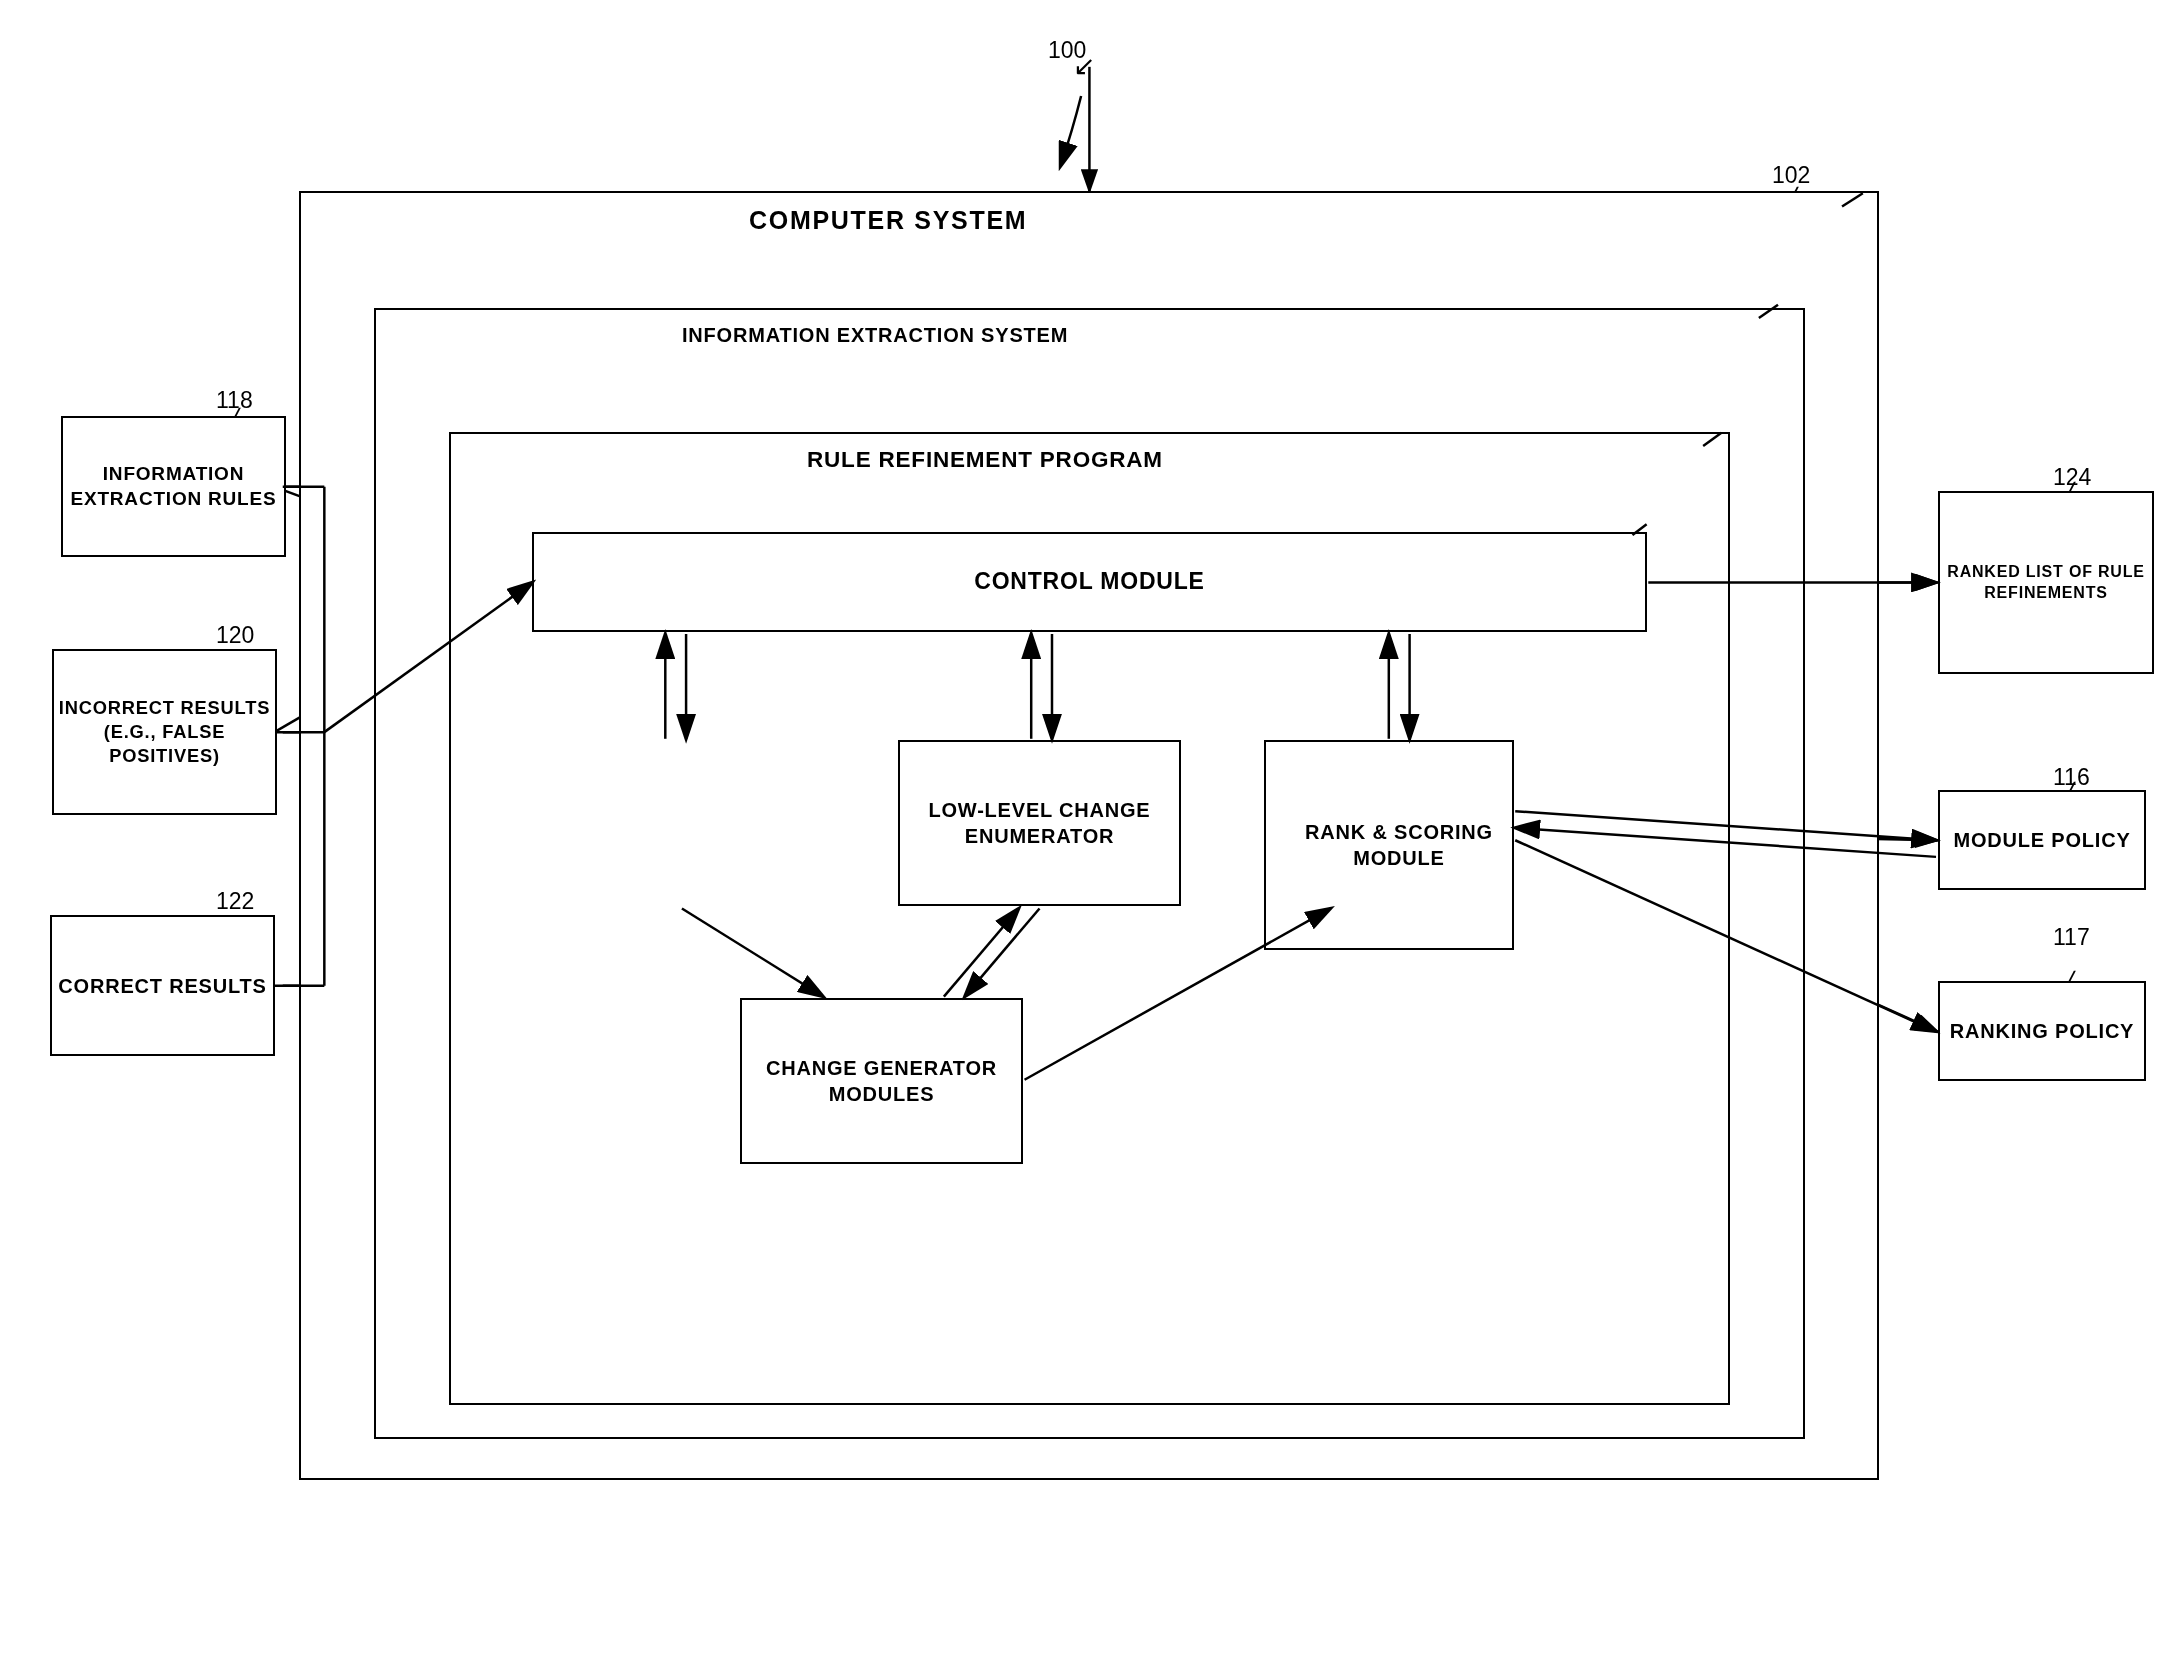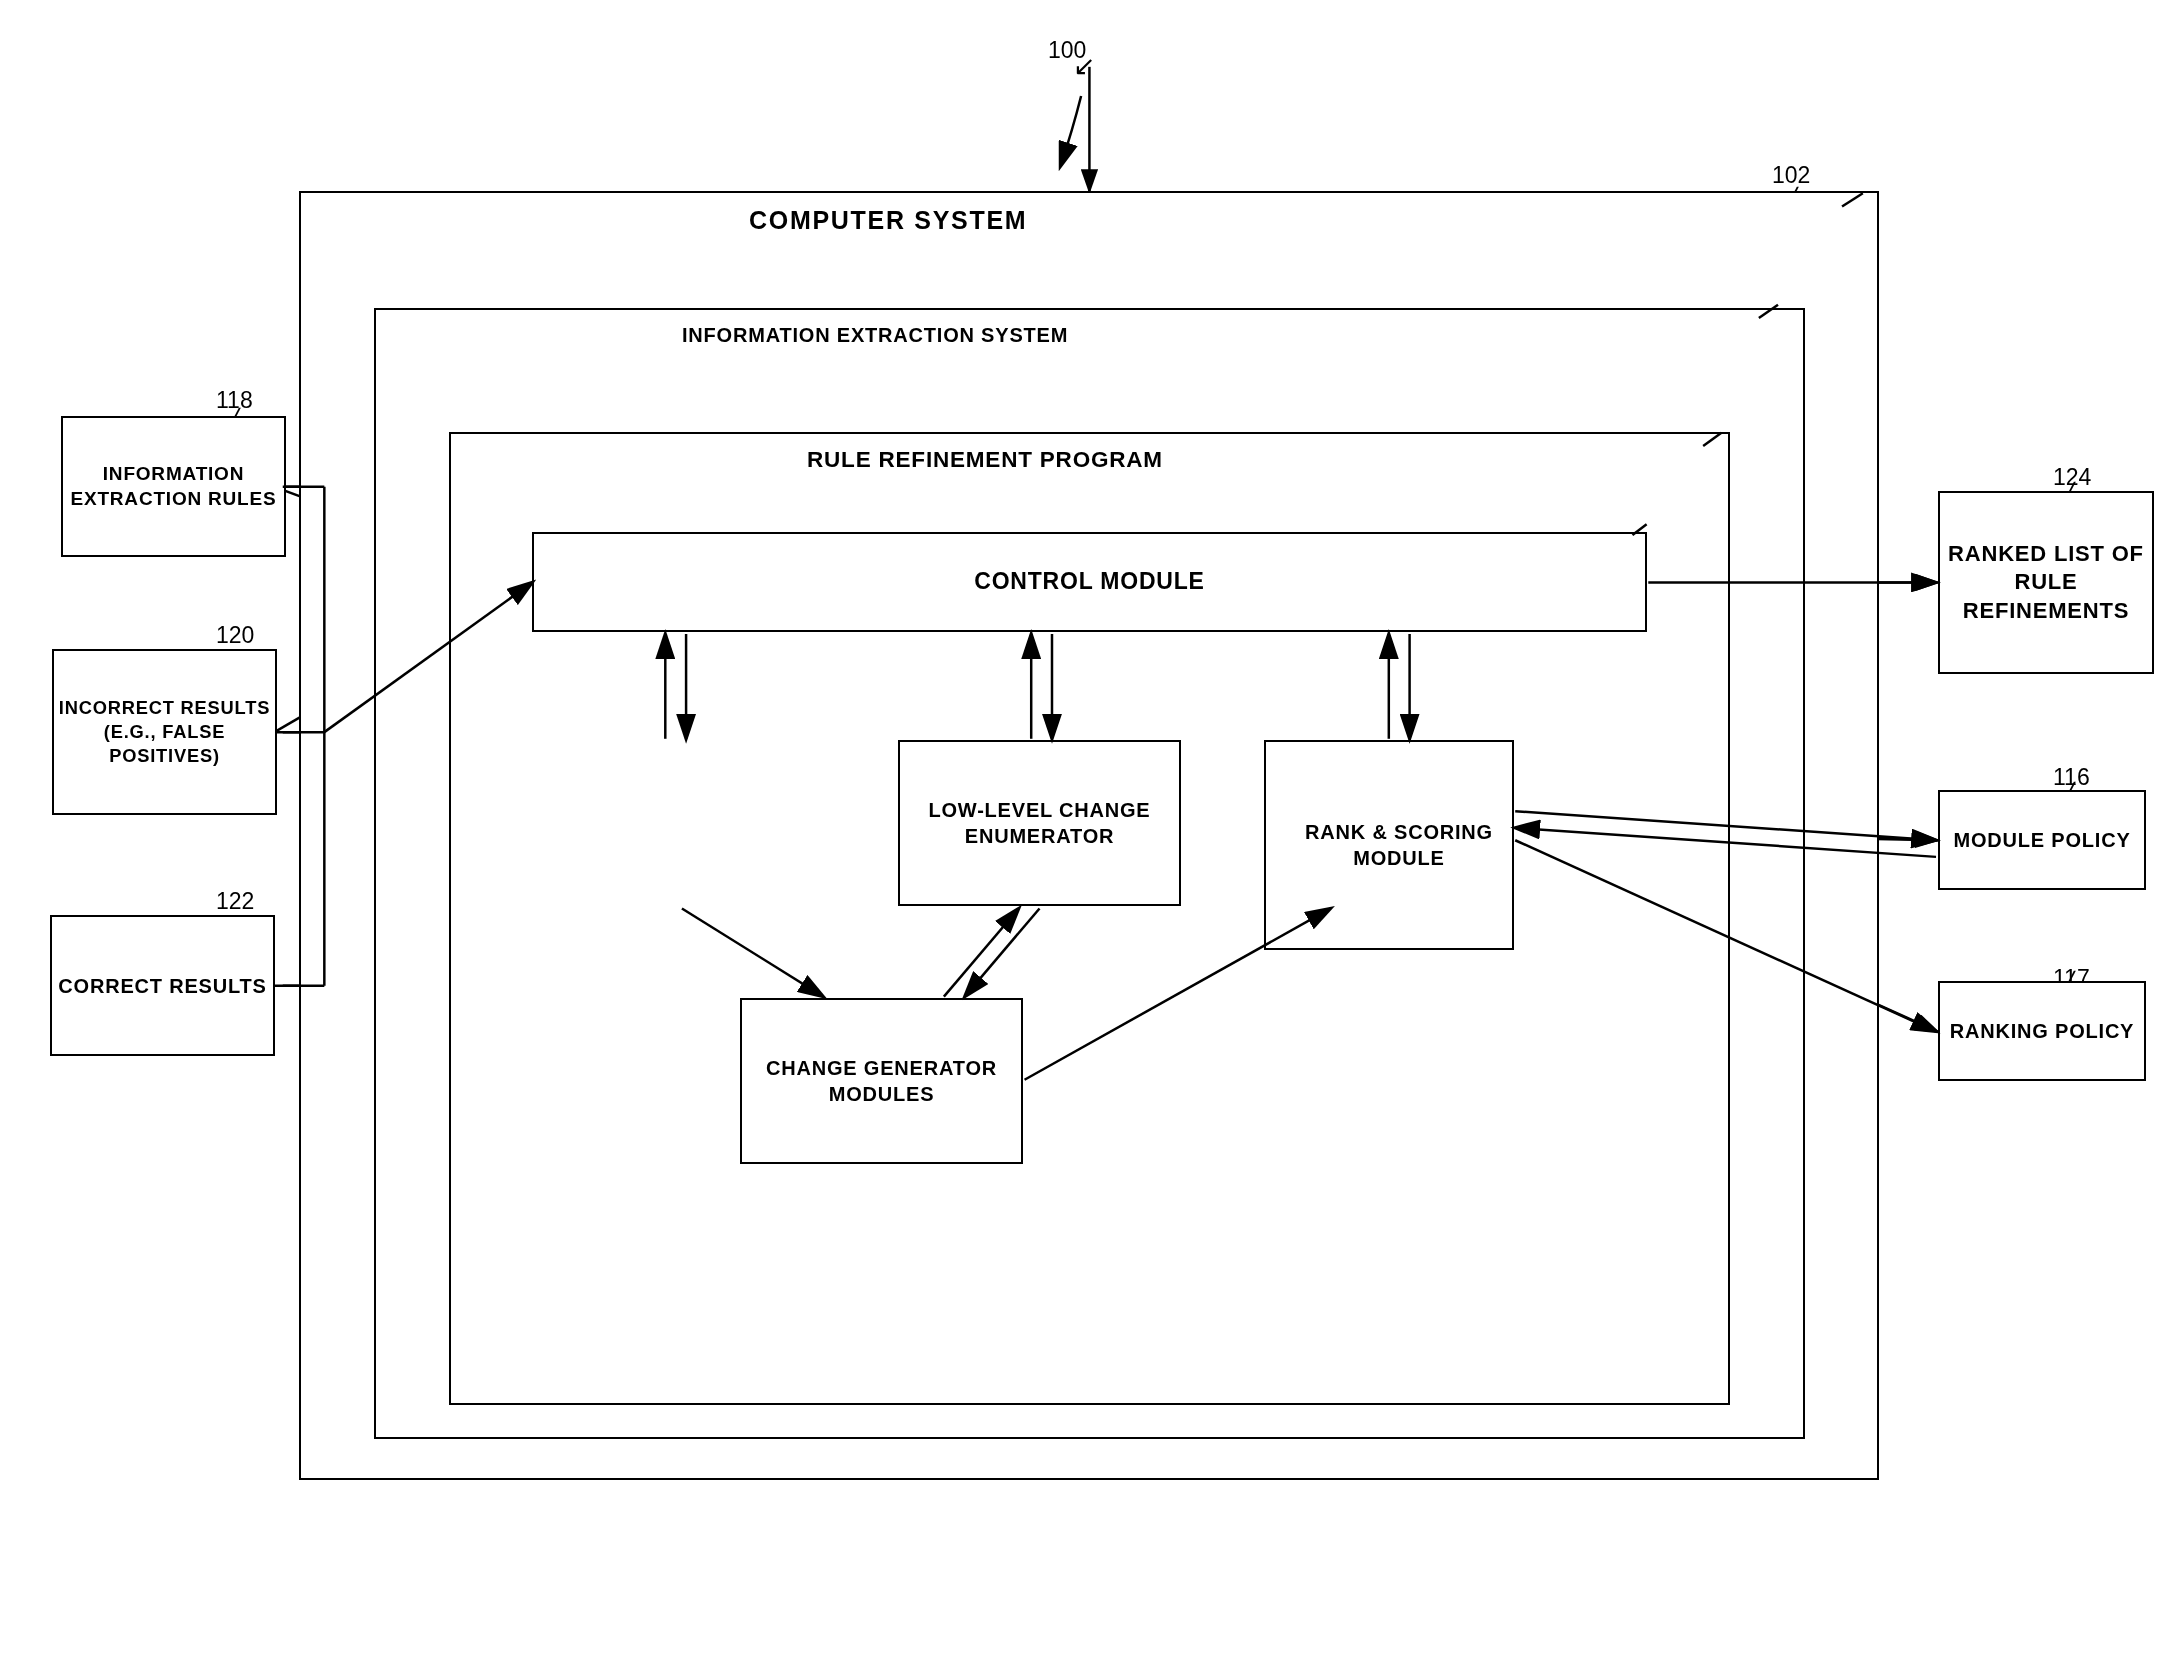--- a/index.html
+++ b/index.html
@@ -249,21 +249,21 @@
   <div class="ref-label" style="left:216px; top:622px;">120</div>
 
   <div class="ref-label" style="left:216px; top:888px;">122</div>
 
   <div class="ref-label" style="left:2053px; top:464px;">124</div>
   <div style="position:absolute; left:2061px; top:482px; font-size:23px; color:#000;">╱</div>
 
   <div class="ref-label" style="left:2053px; top:764px;">116</div>
   <div style="position:absolute; left:2061px; top:782px; font-size:23px; color:#000;">╱</div>
 
-  <div class="ref-label" style="left:2053px; top:965px;">117</div>
+  <div class="ref-label" style="left:2053px; top:924px;">117</div>
   <div style="position:absolute; left:2061px; top:971px; font-size:23px; color:#000;">╱</div>
 
   <div class="box computer-system-box">
   </div>
   <div style="position:absolute; left:749px; top:206px; font-size:25px; font-weight:bold; letter-spacing:1.7px;">COMPUTER SYSTEM</div>
 
   <div class="box info-extraction-box">
   </div>
   <div style="position:absolute; left:682px; top:324px; font-size:20px; font-weight:bold; letter-spacing:0.8px;">INFORMATION EXTRACTION SYSTEM</div>
 
@@ -294,21 +294,21 @@
 
   <div class="box incorrect-results-box">
     <span class="box-title" style="font-size:18.3px;">INCORRECT RESULTS (E.G., FALSE POSITIVES)</span>
   </div>
 
   <div class="box correct-results-box">
     <span class="box-title" style="font-size:20px;">CORRECT RESULTS</span>
   </div>
 
   <div class="box ranked-list-box">
-    <span class="box-title" style="font-size:22px;">RANKED LIST OF RULE REFINEMENTS</span>
+    <span class="box-title" style="font-size:16px;">RANKED LIST OF RULE REFINEMENTS</span>
   </div>
 
   <div class="box scoring-policy-box">
     <span class="box-title" style="font-size:20px;">MODULE POLICY</span>
   </div>
 
   <div class="box ranking-policy-box">
     <span class="box-title" style="font-size:20px;">RANKING POLICY</span>
   </div>
 

